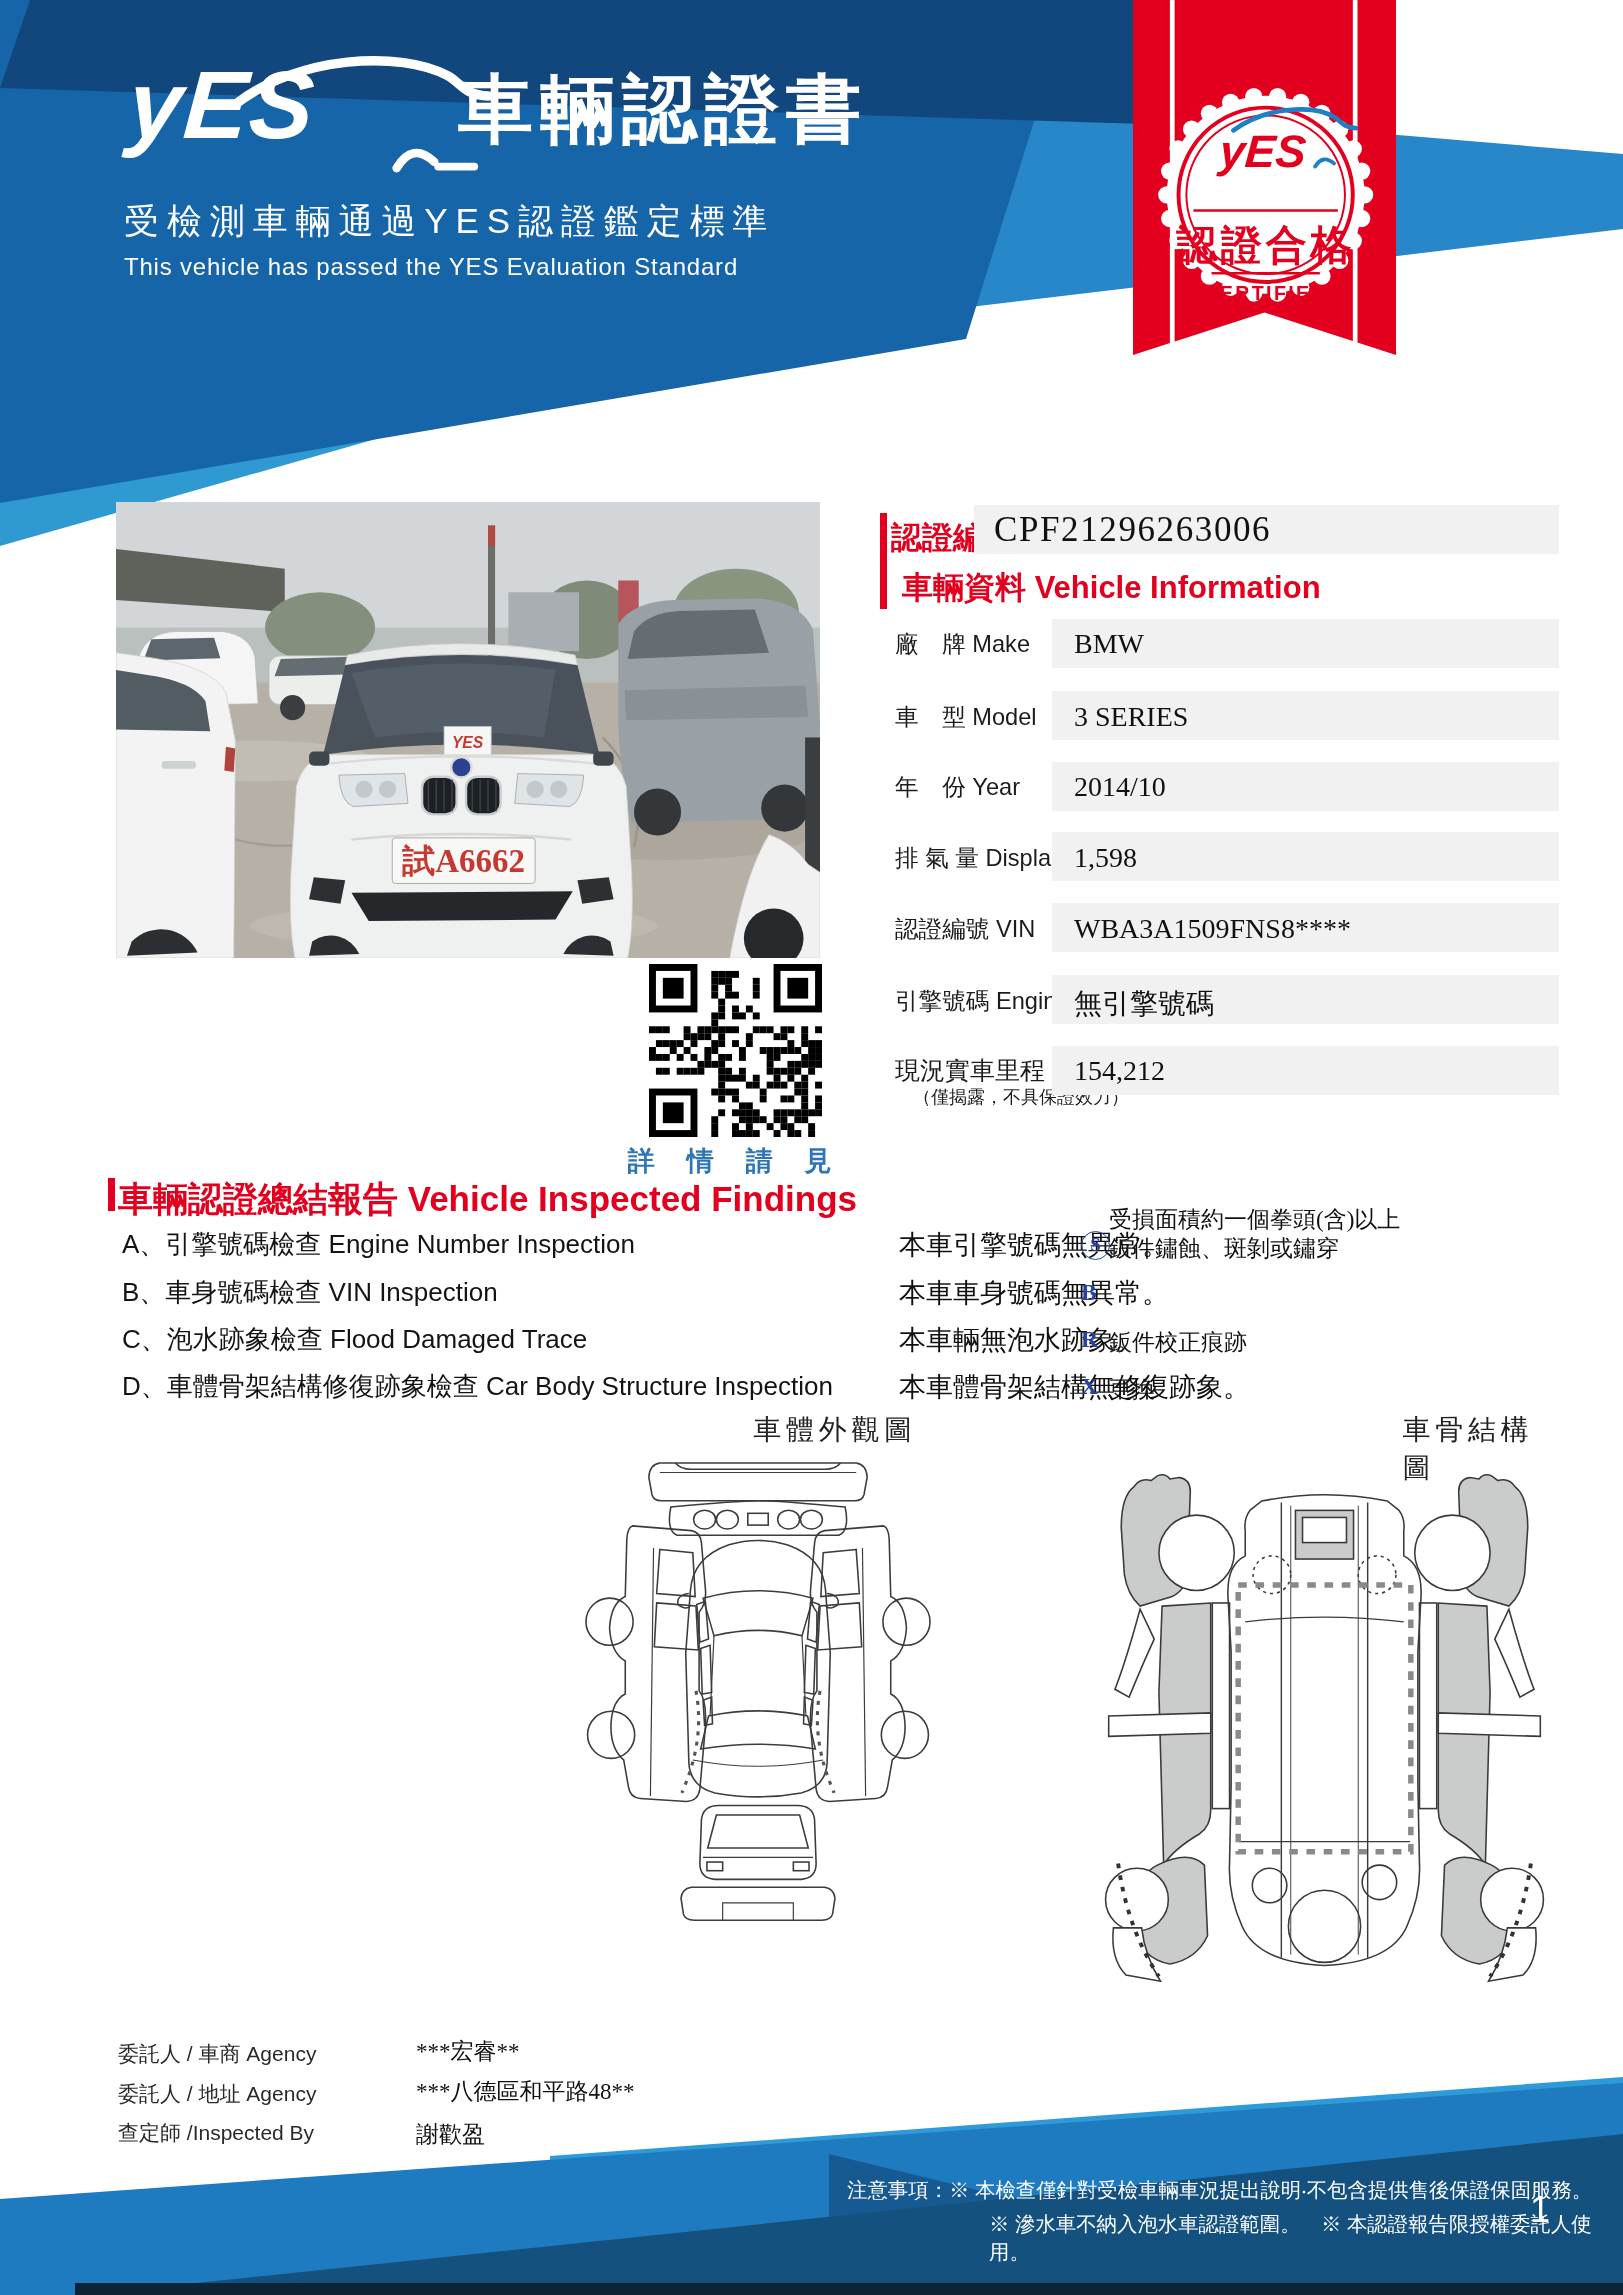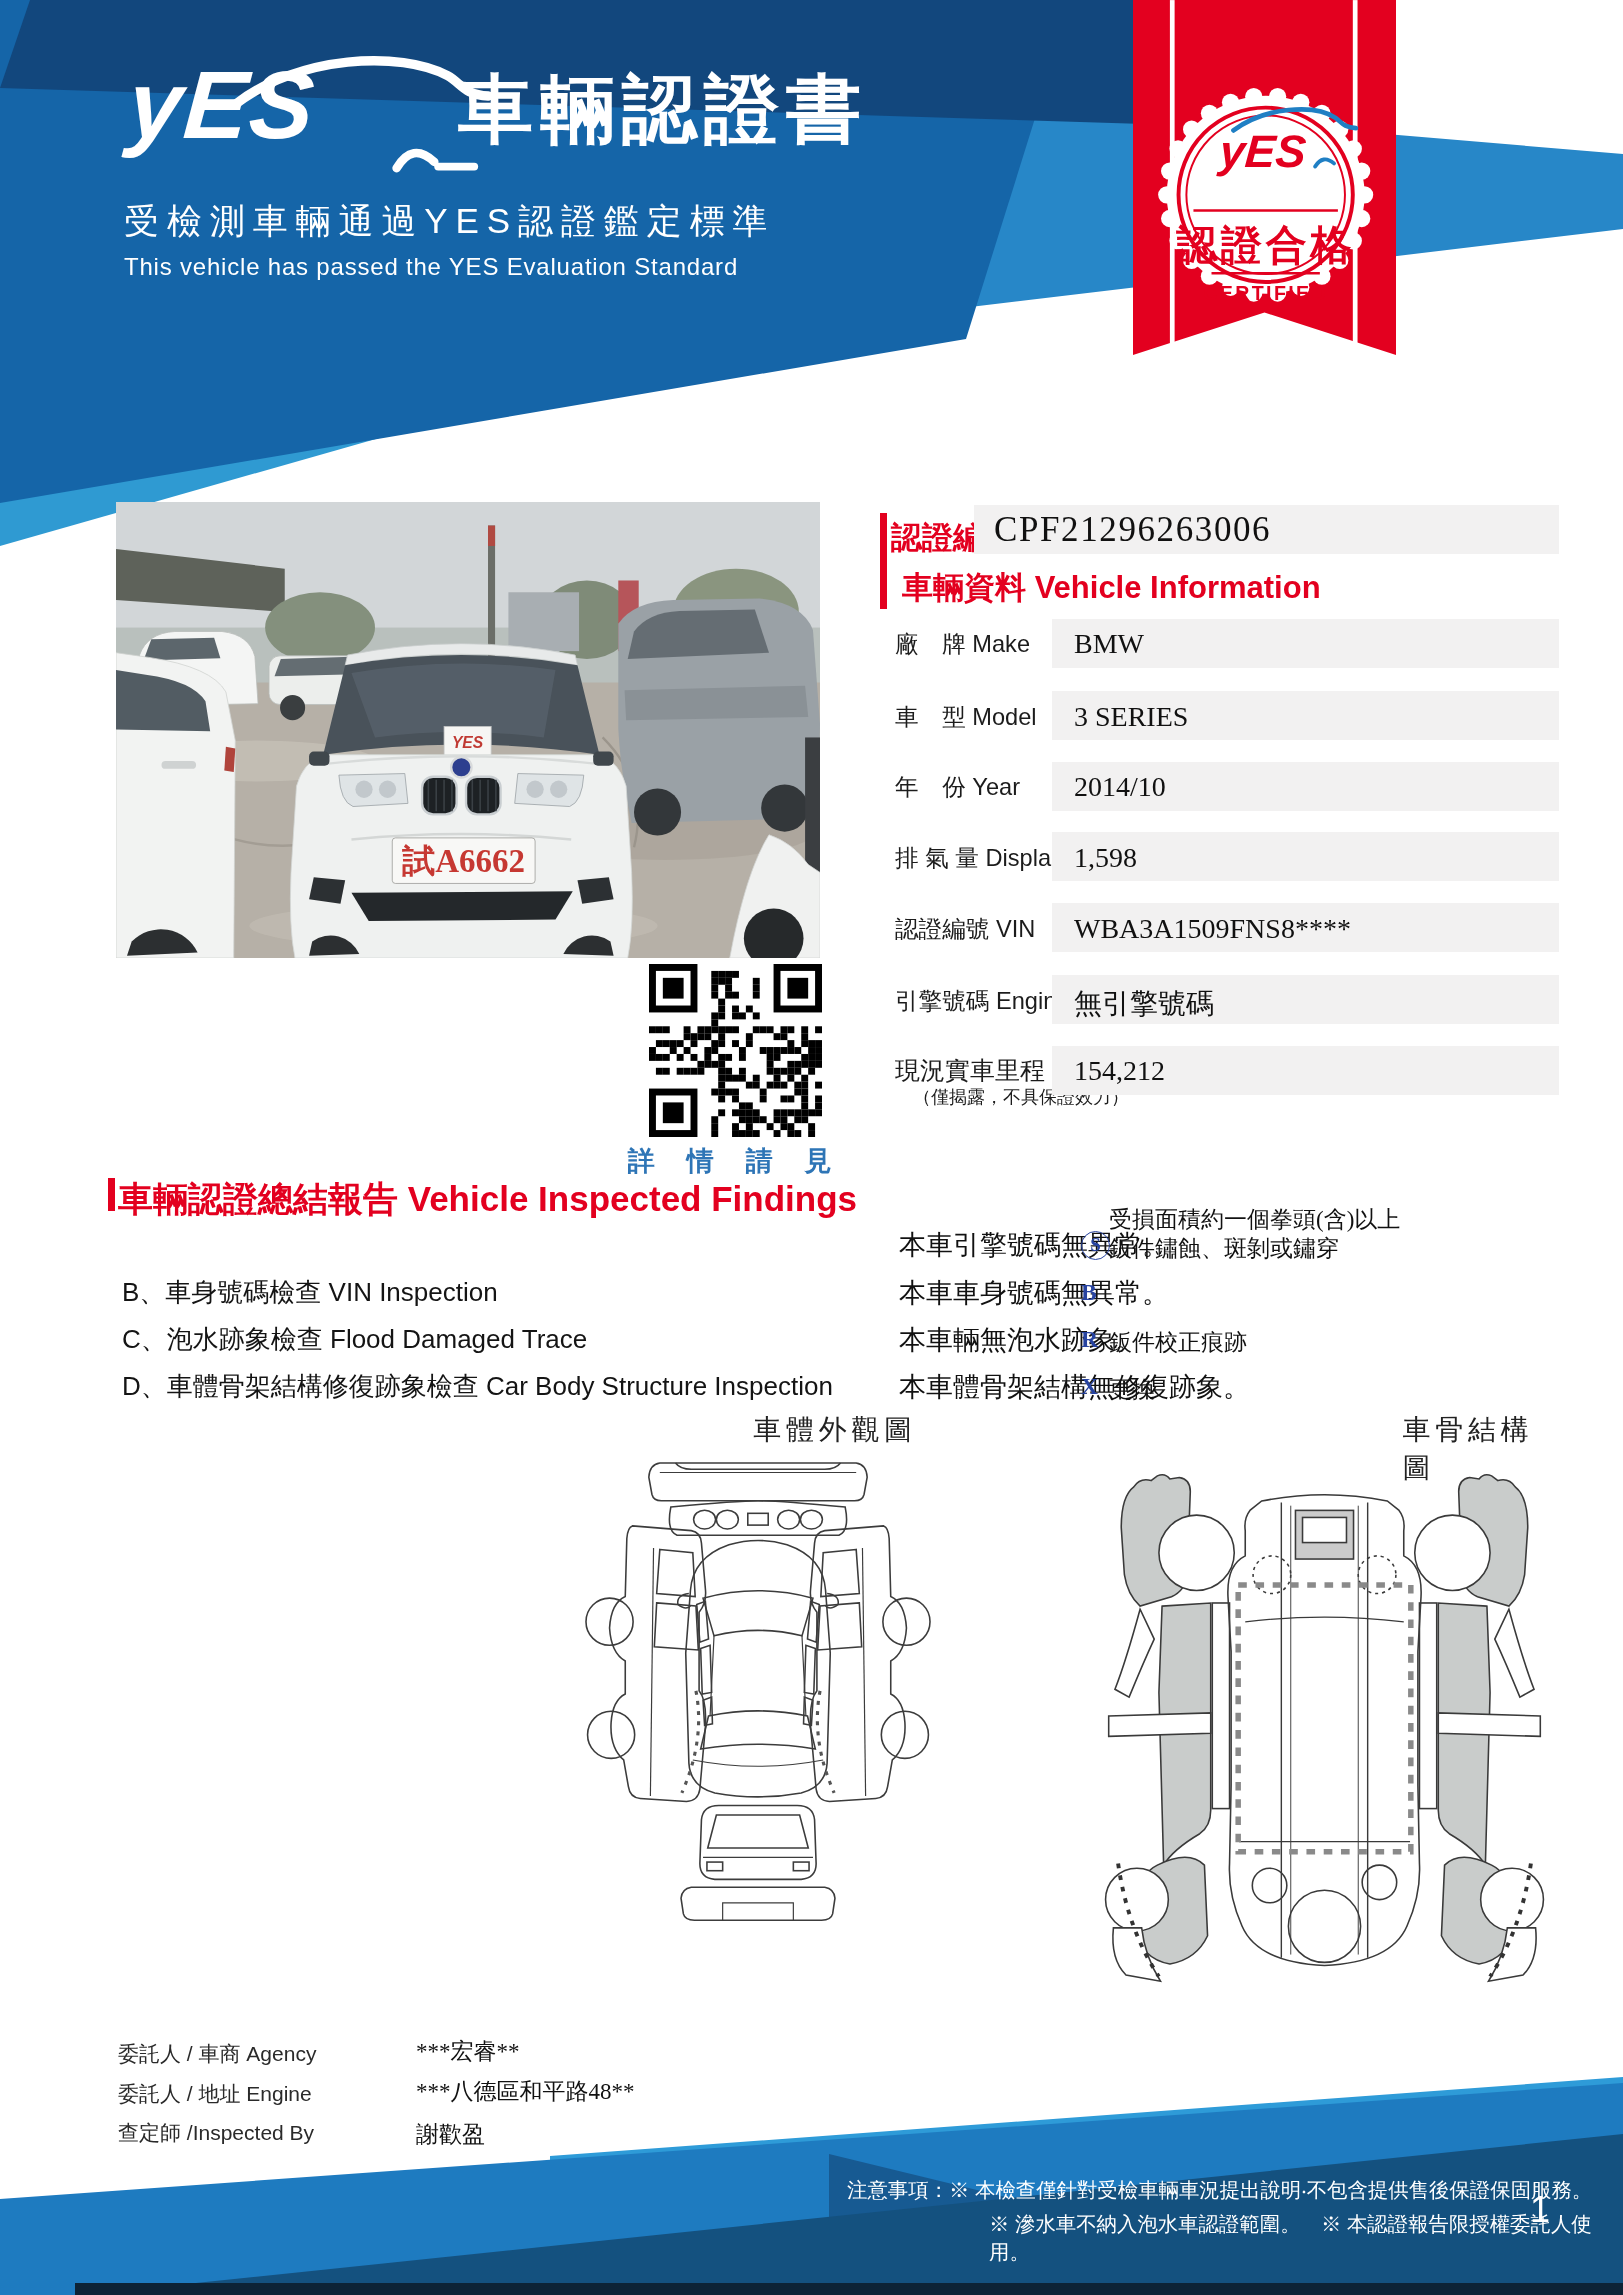--- a/index.html
+++ b/index.html
@@ -462,20 +462,21 @@
   <div class="abs" id="mileage-note">（僅揭露，不具保證效力）</div>
   <div class="abs row-box" style="top:1046px;"></div>
   <div class="abs row-value serif" style="top:1055px;">154,212</div>
 
   <div class="abs redbar" style="left:108px;top:1178px;height:33px;"></div>
   <div class="abs red-label" id="find-title">
     <span>車輛認證總結報告</span>
     <span>Vehicle Inspected Findings</span>
   </div>
 
+  <div class="abs find-item" style="top:1227px;">A、引擎號碼檢查 Engine Number Inspection</div>
   <div class="abs find-item" style="top:1275px;">B、車身號碼檢查 VIN Inspection</div>
   <div class="abs find-item" style="top:1322px;">C、泡水跡象檢查 Flood Damaged Trace</div>
   <div class="abs find-item" style="top:1369px;">D、車體骨架結構修復跡象檢查 Car Body Structure Inspection</div>
 
   <div class="abs find-result serif" style="top:1227px;">本車引擎號碼無異常。</div>
   <div class="abs find-result serif" style="top:1275px;">本車車身號碼無異常。</div>
   <div class="abs find-result serif" style="top:1322px;">本車輛無泡水跡象。</div>
   <div class="abs find-result serif" style="top:1369px;">本車體骨架結構無修復跡象。</div>
 
   <div class="abs legend-sym serif" style="top:1230px;"><span class="circled">S</span></div>
@@ -570,21 +571,21 @@
       <path d="M186,492 L404,492" stroke-width="1.5"></path>
       <circle cx="225" cy="548" r="22"></circle>
       <circle cx="365" cy="544" r="22"></circle>
       <circle cx="295" cy="600" r="46"></circle>
       <rect x="185" y="165" width="220" height="340" stroke="#8a8a8a" stroke-width="7" stroke-dasharray="11 11"></rect>
     </g>
   </svg>
 
   <div class="abs ag-label" style="top:2040px;">委託人 / 車商 Agency</div>
   <div class="abs ag-value serif" style="top:2036px;">***宏睿**</div>
-  <div class="abs ag-label" style="top:2080px;">委託人 / 地址 Engine</div>
+  <div class="abs ag-label" style="top:2080px;">委託人 / 地址 Agency</div>
   <div class="abs ag-value serif" style="top:2076px;">***八德區和平路48**</div>
   <div class="abs ag-label" style="top:2119px;">查定師 /Inspected By</div>
   <div class="abs ag-value serif" style="top:2119px;">謝歡盈</div>
 
   <div class="ft-shape" id="ft-stripe"></div>
   <div class="ft-shape" id="ft-base"></div>
   <div class="ft-shape" id="ft-mid"></div>
   <div class="ft-shape" id="ft-navy"></div>
   <div class="ft-shape" id="ft-strip"></div>
   <div class="abs" id="ft-note1">注意事項：※ 本檢查僅針對受檢車輛車況提出說明‧不包含提供售後保證保固服務。</div>

